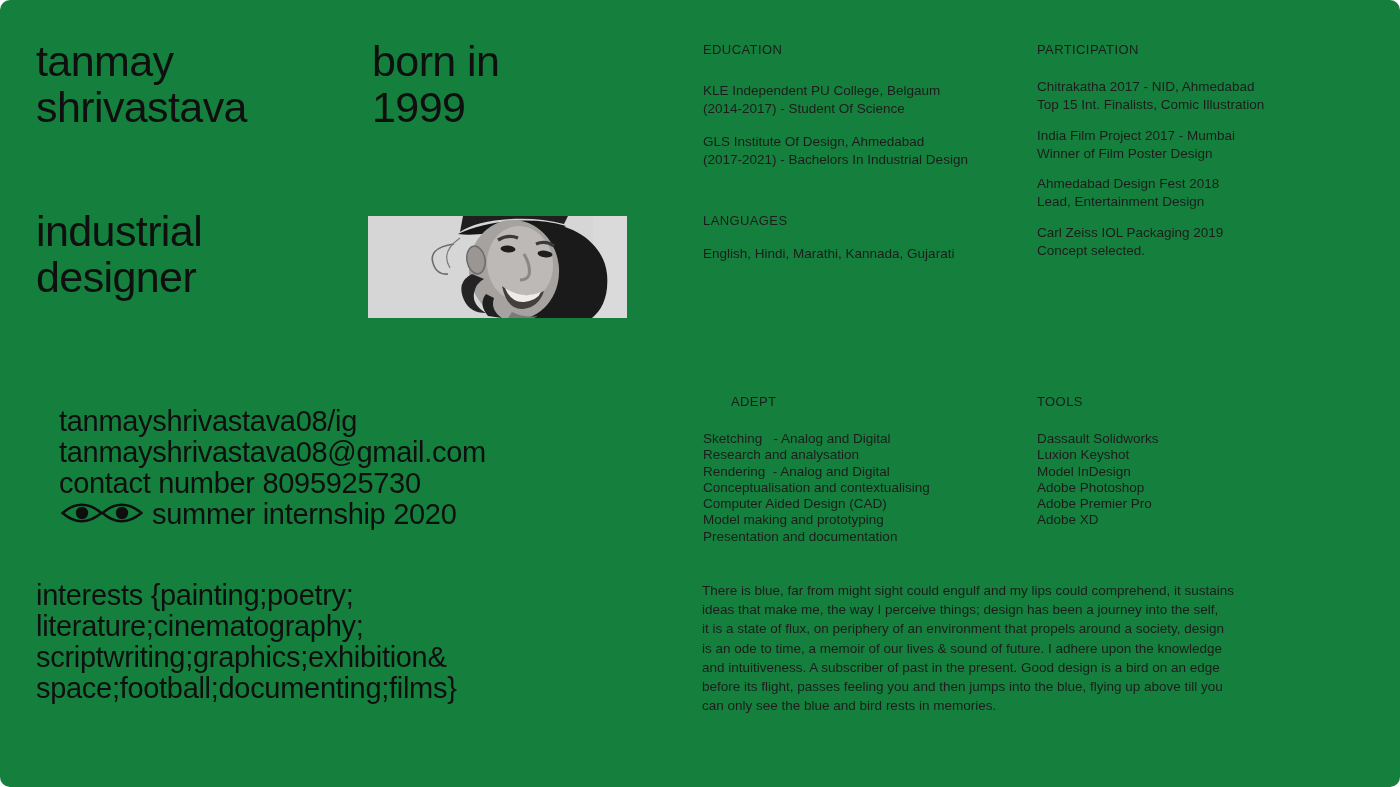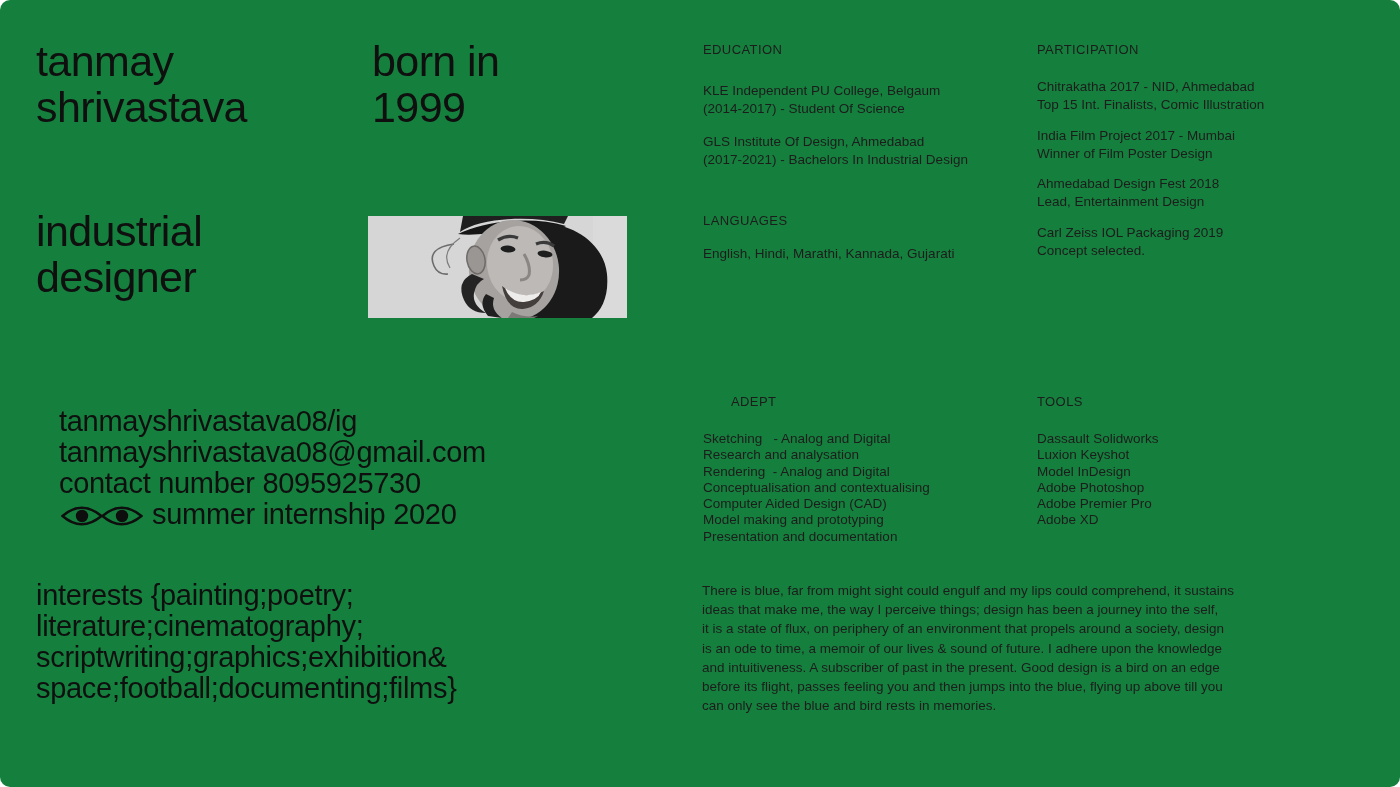--- a/index.html
+++ b/index.html
@@ -47,21 +47,21 @@
   .sm-tight { line-height: 16.3px; white-space: pre; }
   .bio-line { font-size: 13.5px; line-height: 19.2px; color: #1c1c1c; }
 
   #name-block   { left: 36px;  top: 38px; }
   #born-block   { left: 372px; top: 38px; }
   #role-block   { left: 36px;  top: 208px; }
   #portrait     { left: 368px; top: 216px; width: 259px; height: 102px; }
   #portrait svg { display: block; width: 100%; height: 100%; }
 
   #contact-block   { left: 36px; top: 406px; margin-left: 23px; }
-  .eyes-line { display: flex; align-items: center; height: 31px; }
+  .eyes-line { display: flex; height: 31px; }
   .eyes-line svg { margin: 2px 9px 0 2px; flex: 0 0 auto; }
 
   #interests-block { left: 36px; top: 580px; }
 
   #education-block     { left: 703px;  top: 42px;  width: 320px; }
   #languages-block     { left: 703px;  top: 213px; width: 320px; }
   #participation-block { left: 1037px; top: 42px;  width: 330px; }
   #adept-block         { left: 703px;  top: 394px; width: 330px; }
   #tools-block         { left: 1037px; top: 394px; width: 330px; }
   #bio-block           { left: 702px;  top: 581px; width: 610px; }

